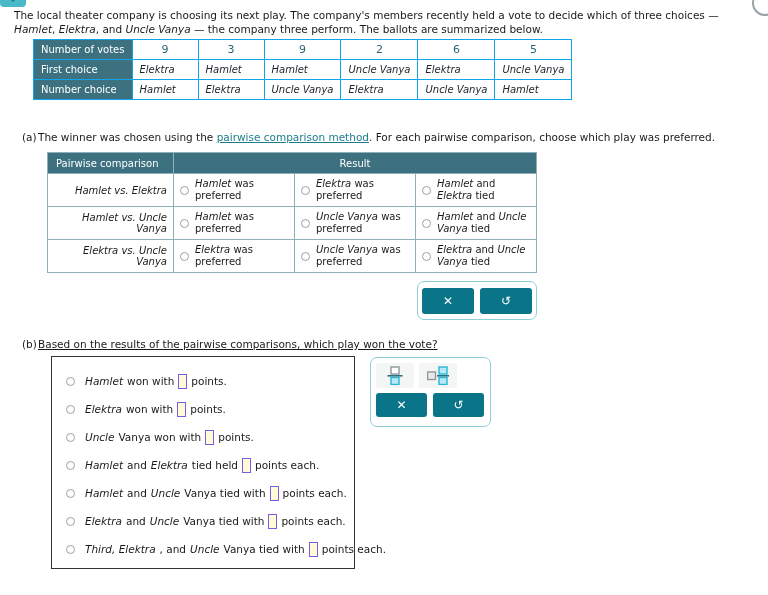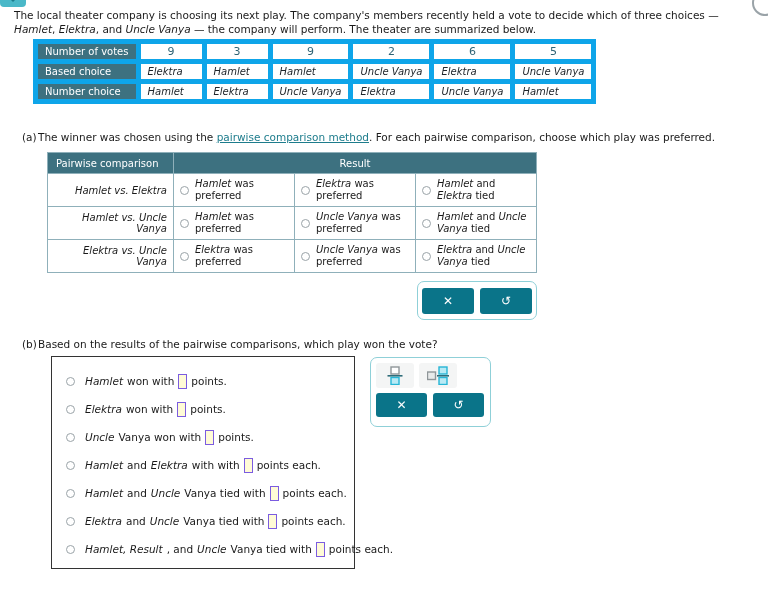--- a/index.html
+++ b/index.html
@@ -32,21 +32,21 @@
   .intro {
     position: absolute; left: 14px; top: 8px; width: 742px;
     font-size: 10.5px; line-height: 14px;
   }
   em.t { font-style: italic; }
 
   
   table.tbl { border-collapse: collapse; }
   .ballot { position: absolute; left: 33px; top: 39px; }
   .ballot td {
-    border: 5px solid #0ea5e9;
+    border: 1px solid #0ea5e9;
     height: 20px; padding: 0 7px;
     font-size: 10px; white-space: nowrap;
   }
   .ballot td.hd {
     background: #3d7180; color: #ffffff;
     font-size: 10px; width: 88px;
   }
   .ballot td.num {
     text-align: center; color: #2e6374; width: 66px;
     font-size: 11px;
@@ -92,21 +92,21 @@
   .btn-teal {
     width: 52px; height: 26px; background: #0a7489;
     border: none; border-radius: 3px; color: #ffffff;
     font-size: 12px; display: flex; align-items: center;
     justify-content: center; cursor: pointer;
   }
 
   
   .partb {
     position: absolute; left: 22px; top: 337px; width: 700px;
-    font-size: 10.5px; line-height: 14px;
+    font-size: 10.5px; line-height: 14px; text-decoration: underline;
   }
   .partb .lbl { display: inline-block; width: 16px; }
 
   .answers {
     position: absolute; left: 51px; top: 356px;
     width: 304px; height: 213px;
     border: 1px solid #333; background: #ffffff;
     padding: 10px 0 0 0;
   }
   .ans {
@@ -141,36 +141,36 @@
 <body>
 
 <div class="page">
 
   <div class="corner-tl">
       <span class="caret"></span>
     </div>
   <div class="corner-tr"></div>
 
   <div class="intro">
-    <span>The local theater company is choosing its next play. The company's members recently held a vote to decide which of three choices — </span><em class="t">Hamlet</em><span>, </span><em class="t">Elektra</em><span>, and </span><em class="t">Uncle Vanya</em><span> — the company will perform. The theater are summarized below.</span>
+    <span>The local theater company is choosing its next play. The company's members recently held a vote to decide which of three choices — </span><em class="t">Hamlet</em><span>, </span><em class="t">Elektra</em><span>, and </span><em class="t">Uncle Vanya</em><span> — the company three perform. The ballots are summarized below.</span>
   </div>
 
   <table class="tbl ballot">
     <tbody>
         <tr>
       <td class="hd">Number of votes</td>
       <td class="num">9</td>
       <td class="num">3</td>
       <td class="num">9</td>
       <td class="num">2</td>
       <td class="num">6</td>
       <td class="num">5</td>
     </tr>
     <tr>
-      <td class="hd">Based choice</td>
+      <td class="hd">First choice</td>
       <td class="cell">Elektra</td>
       <td class="cell">Hamlet</td>
       <td class="cell">Hamlet</td>
       <td class="cell">Uncle Vanya</td>
       <td class="cell">Elektra</td>
       <td class="cell">Uncle Vanya</td>
     </tr>
     <tr>
       <td class="hd">Number choice</td>
       <td class="cell">Hamlet</td>
@@ -298,21 +298,21 @@
           <span class="numbox"></span>
           <span>points.</span>
         </span>
     </div>
     <div class="ans">
       <span class="radio"></span>
       <span class="ans-txt">
           <em class="t">Hamlet</em>
           <span> and </span>
           <em class="t">Elektra</em>
-          <span> with with </span>
+          <span> tied held </span>
           <span class="numbox"></span>
           <span>points each.</span>
         </span>
     </div>
     <div class="ans">
       <span class="radio"></span>
       <span class="ans-txt">
           <em class="t">Hamlet</em>
           <span> and </span>
           <em class="t">Uncle</em>
@@ -328,21 +328,21 @@
           <span> and </span>
           <em class="t">Uncle</em>
           <span> Vanya tied with </span>
           <span class="numbox"></span>
           <span>points each.</span>
         </span>
     </div>
     <div class="ans">
       <span class="radio"></span>
       <span class="ans-txt">
-          <em class="t">Hamlet, Result</em>
+          <em class="t">Third, Elektra</em>
           <span>, and </span>
           <em class="t">Uncle</em>
           <span> Vanya tied with </span>
           <span class="numbox"></span>
           <span>points each.</span>
         </span>
     </div>
   </div>
 
   <div class="toolbar-b">

